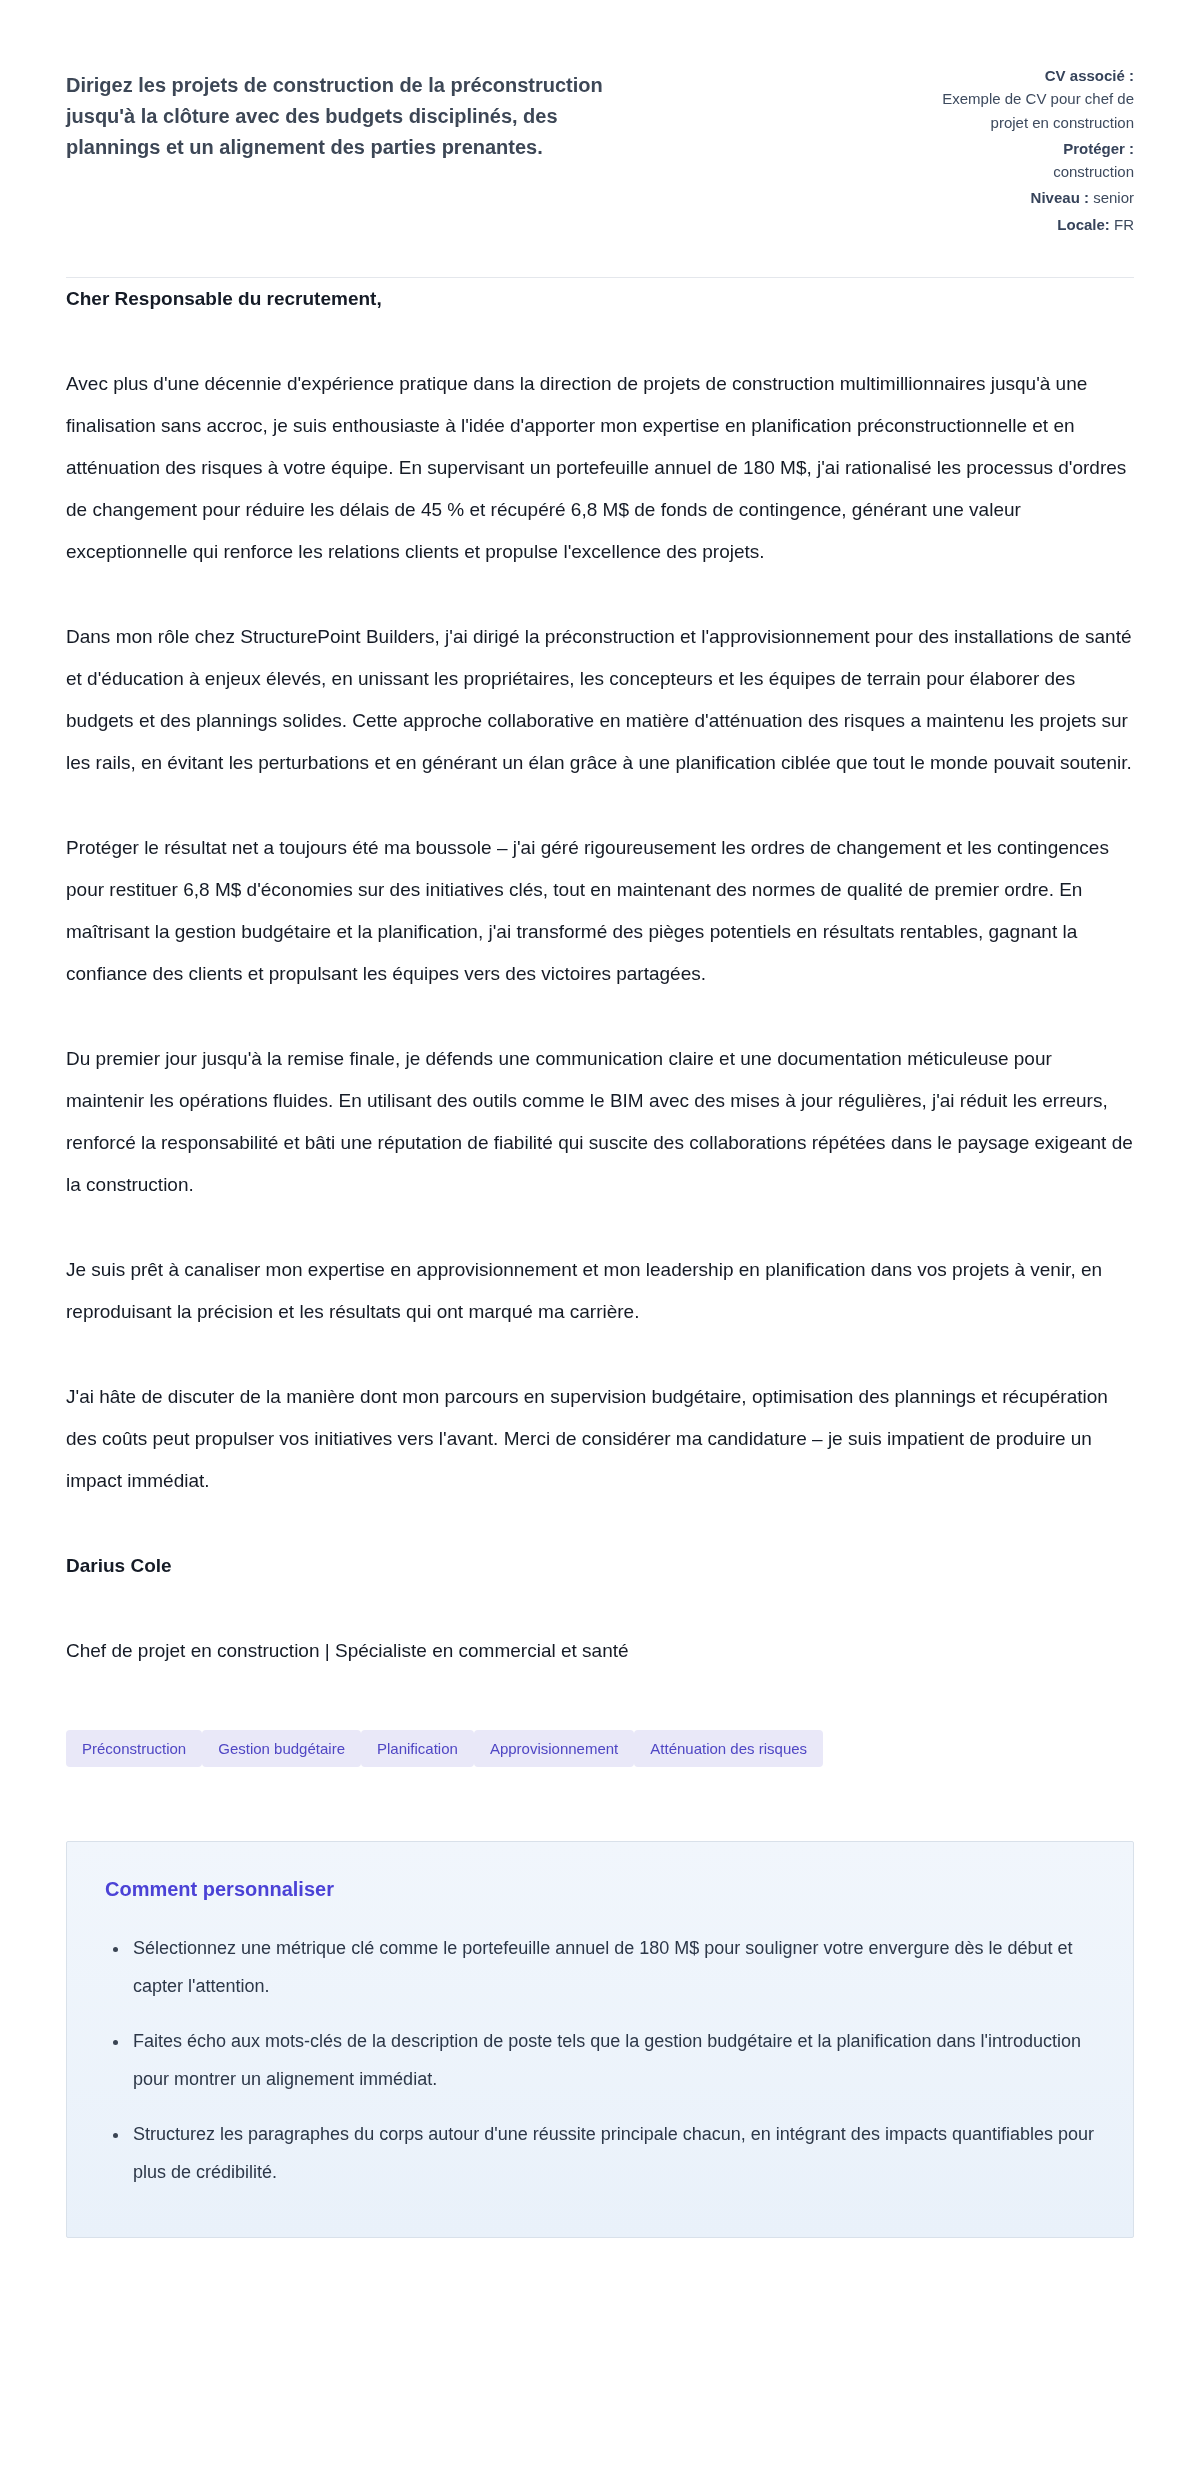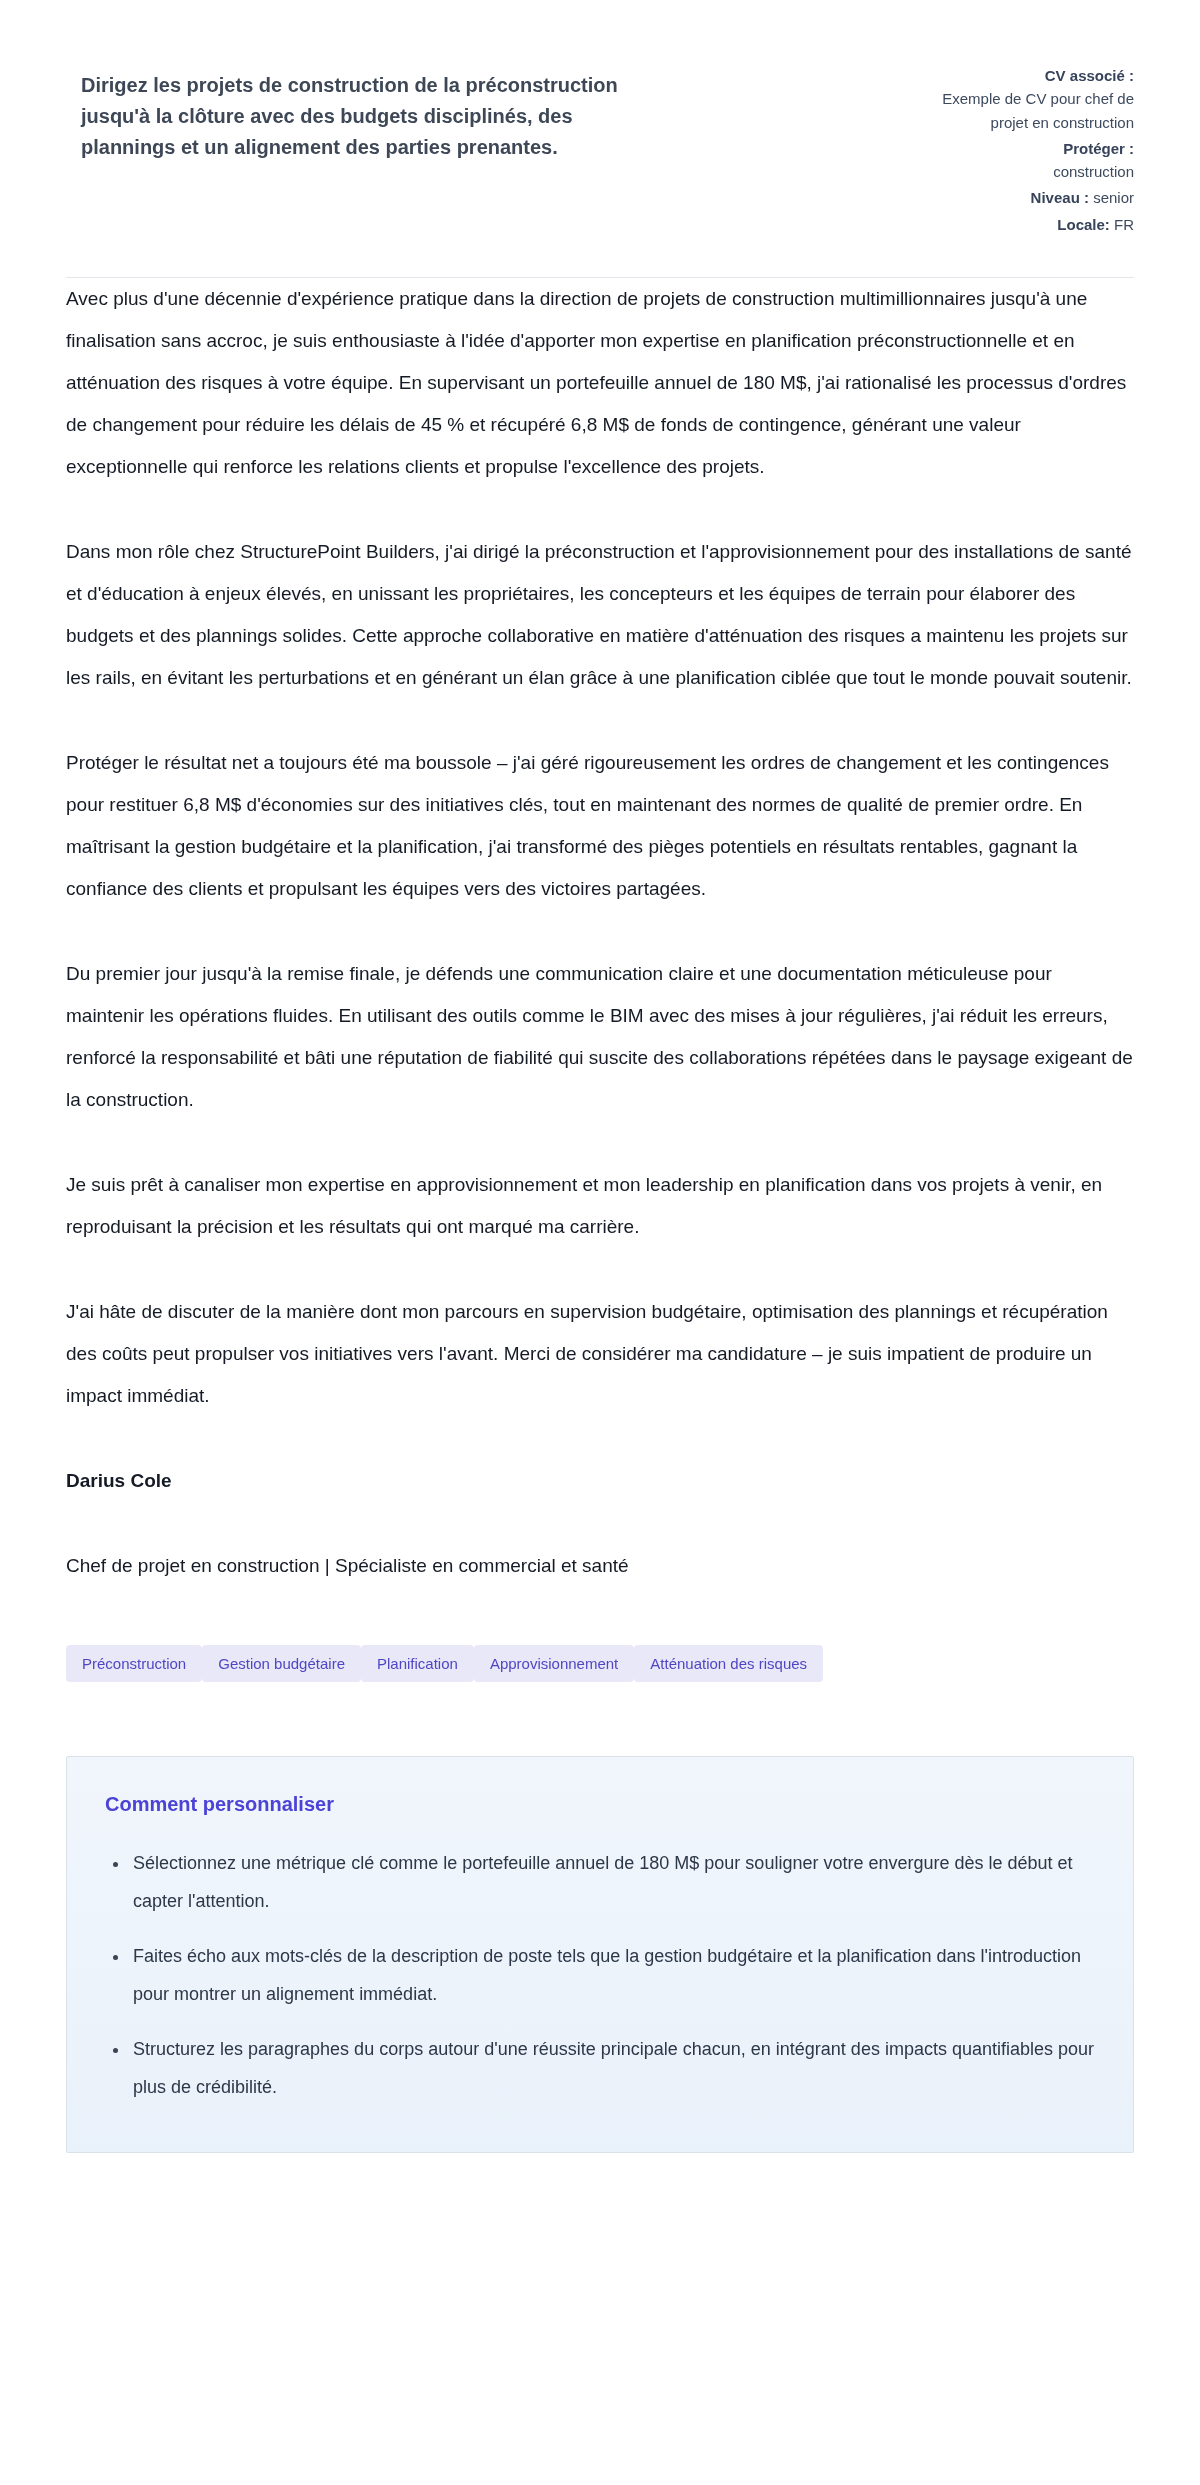--- a/index.html
+++ b/index.html
@@ -27,21 +27,21 @@
   .header-left { max-width: 580px; }
   .page-title {
     margin: 0;
     font-size: 31px;
     font-weight: 700;
     line-height: 1.3;
     color: #4b42d6;
     letter-spacing: -0.2px;
   }
   .page-subtitle {
-    margin: 14px 15px 0;
+    margin: 14px 0 0;
     font-size: 20px;
     font-weight: 700;
     line-height: 1.55;
     color: #3d4756;
     max-width: 575px;
   }
   .meta {
     width: 225px;
     flex-shrink: 0;
     text-align: right;
@@ -157,20 +157,21 @@
       <div class="meta-item">
         <span class="meta-label">Locale:</span>
         <span class="meta-value">FR</span>
       </div>
     </aside>
   </header>
 
   <hr class="divider">
 
   <section class="letter-body">
+    <p class="greeting">Cher Responsable du recrutement,</p>
     <p>Avec plus d'une décennie d'expérience pratique dans la direction de projets de construction multimillionnaires jusqu'à une finalisation sans accroc, je suis enthousiaste à l'idée d'apporter mon expertise en planification préconstructionnelle et en atténuation des risques à votre équipe. En supervisant un portefeuille annuel de 180 M$, j'ai rationalisé les processus d'ordres de changement pour réduire les délais de 45 % et récupéré 6,8 M$ de fonds de contingence, générant une valeur exceptionnelle qui renforce les relations clients et propulse l'excellence des projets.</p>
     <p>Dans mon rôle chez StructurePoint Builders, j'ai dirigé la préconstruction et l'approvisionnement pour des installations de santé et d'éducation à enjeux élevés, en unissant les propriétaires, les concepteurs et les équipes de terrain pour élaborer des budgets et des plannings solides. Cette approche collaborative en matière d'atténuation des risques a maintenu les projets sur les rails, en évitant les perturbations et en générant un élan grâce à une planification ciblée que tout le monde pouvait soutenir.</p>
     <p>Protéger le résultat net a toujours été ma boussole – j'ai géré rigoureusement les ordres de changement et les contingences pour restituer 6,8 M$ d'économies sur des initiatives clés, tout en maintenant des normes de qualité de premier ordre. En maîtrisant la gestion budgétaire et la planification, j'ai transformé des pièges potentiels en résultats rentables, gagnant la confiance des clients et propulsant les équipes vers des victoires partagées.</p>
     <p>Du premier jour jusqu'à la remise finale, je défends une communication claire et une documentation méticuleuse pour maintenir les opérations fluides. En utilisant des outils comme le BIM avec des mises à jour régulières, j'ai réduit les erreurs, renforcé la responsabilité et bâti une réputation de fiabilité qui suscite des collaborations répétées dans le paysage exigeant de la construction.</p>
     <p>Je suis prêt à canaliser mon expertise en approvisionnement et mon leadership en planification dans vos projets à venir, en reproduisant la précision et les résultats qui ont marqué ma carrière.</p>
     <p>J'ai hâte de discuter de la manière dont mon parcours en supervision budgétaire, optimisation des plannings et récupération des coûts peut propulser vos initiatives vers l'avant. Merci de considérer ma candidature – je suis impatient de produire un impact immédiat.</p>
     <p class="signature-name">Darius Cole</p>
     <p class="signature-role">Chef de projet en construction | Spécialiste en commercial et santé</p>
   </section>
 

